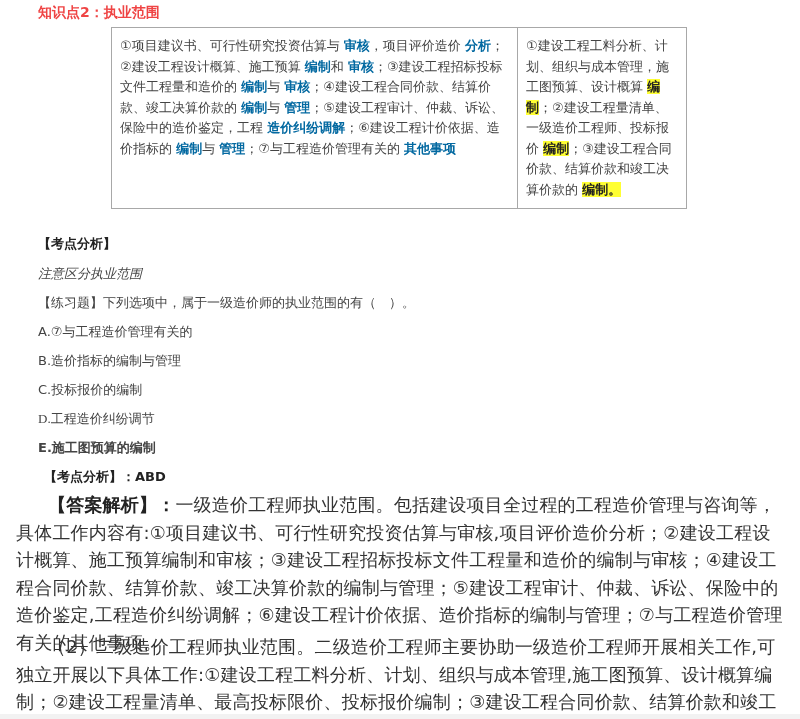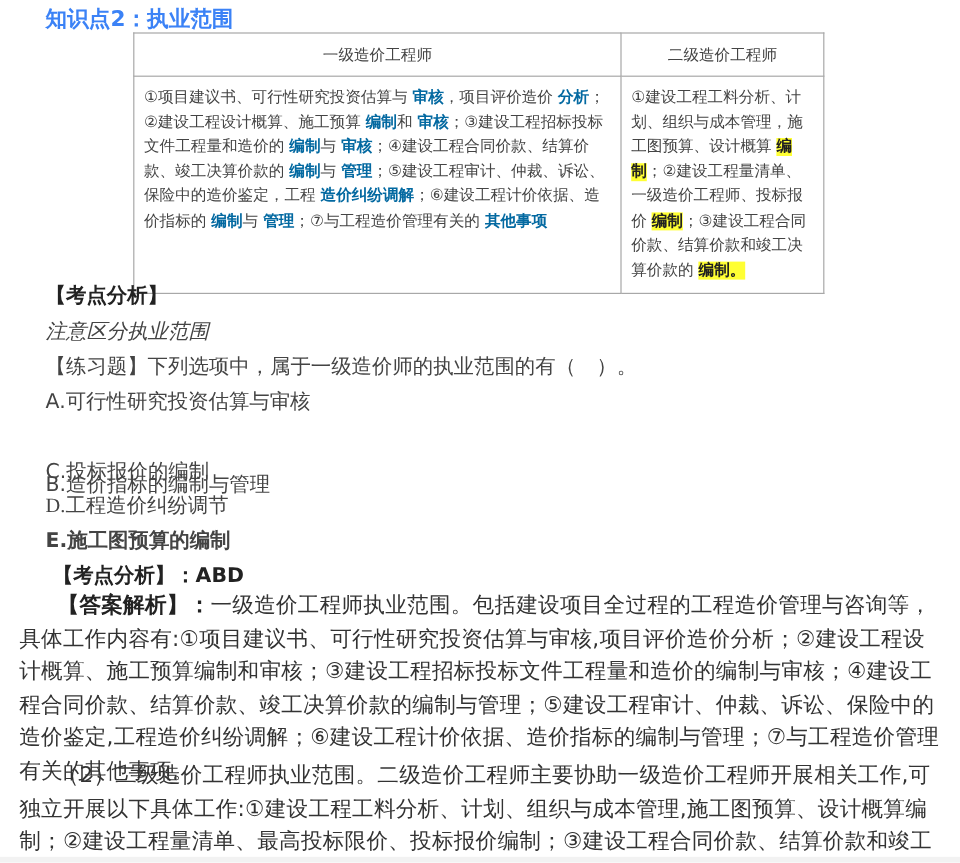--- a/index.html
+++ b/index.html
@@ -3,21 +3,21 @@
 <meta charset="utf-8">
 <style>
   html, body { margin: 0; padding: 0; background: #ffffff; }
   body {
     width: 800px; height: 719px; overflow: hidden; position: relative;
     font-family: "DejaVu Sans", "Liberation Sans", sans-serif;
     color: #333333;
   }
   .title {
     position: absolute; left: 38px; top: 4px;
-    font-size: 18px; font-weight: bold; color: #3b82f6;
+    font-size: 14px; font-weight: bold; color: #ef4444;
     letter-spacing: 0px;
   }
   table.scope {
     position: absolute; left: 111px; top: 27px;
     width: 576px; border-collapse: collapse;
     font-size: 13px; color: #444;
   }
   table.scope th, table.scope td {
     border: 1px solid #a8a8a8;
     vertical-align: top;
@@ -26,57 +26,53 @@
     height: 33px; font-weight: normal; text-align: center;
     vertical-align: middle; color: #444; font-size: 13px;
   }
   table.scope th.c1, table.scope td.c1 { width: 389px; }
   table.scope td {
     padding: 8px 8px 8px 8px; line-height: 20.5px; height: 135px;
   }
   table.scope td b { font-weight: bold; color: #0369a1; text-align: center; }
   .hl { background: #ffff33; font-weight: bold; color: #222; }
   .para {
-    position: absolute; font-size: 17px; color: #444; white-space: nowrap;
+    position: absolute; font-size: 13px; color: #444; white-space: nowrap;
   }
   .bold { font-weight: bold; color: #222; }
   .long {
     position: absolute; left: 16px; width: 770px;
     font-size: 18px; color: #333; line-height: 27.6px;
     letter-spacing: 0.2px;
   }
   .indent { display: inline-block; width: 32px; }
   .bottom-bar {
     position: absolute; left: 0; top: 714px; width: 800px; height: 5px;
     background: #f2f2f2;
   }
 </style>
 </head>
 <body>
 
 <div class="title">知识点2：执业范围</div>
 
 <table class="scope">
   <tbody>
-      <tr>
-    <th class="c1">一级造价工程师</th>
-    <th>二级造价工程师</th>
-  </tr>
   <tr>
     <td class="c1" id="cell-l1"><span>①项目建议书、可行性研究投资估算与 </span><b>审核</b><span>，项目评价造价 </span><b>分析</b><span>；②建设工程设计概算、施工预算 </span><b>编制</b><span>和 </span><b>审核</b><span>；③建设工程招标投标文件工程量和造价的 </span><b>编制</b><span>与 </span><b>审核</b><span>；④建设工程合同价款、结算价款、竣工决算价款的 </span><b>编制</b><span>与 </span><b>管理</b><span>；⑤建设工程审计、仲裁、诉讼、保险中的造价鉴定，工程 </span><b>造价纠纷调解</b><span>；⑥建设工程计价依据、造价指标的 </span><b>编制</b><span>与 </span><b>管理</b><span>；⑦与工程造价管理有关的 </span><b>其他事项</b></td>
     <td id="cell-l2"><span>①建设工程工料分析、计划、组织与成本管理，施工图预算、设计概算 </span><span class="hl">编制</span><span>；②建设工程量清单、一级造价工程师、投标报价 </span><span class="hl">编制</span><span>；③建设工程合同价款、结算价款和竣工决算价款的 </span><span class="hl">编制。</span></td>
   </tr>
 </tbody>
   </table>
 
 <div class="para bold" style="left:38px; top:235px;">【考点分析】</div>
 <div class="para" style="left:38px; top:265px;font-style:italic;">注意区分执业范围</div>
 <div class="para" style="left:38px; top:294px;">【练习题】下列选项中，属于一级造价师的执业范围的有（　）。</div>
-<div class="para" style="left:38px; top:323px;">A.可行性研究投资估算与审核</div>
-<div class="para" style="left:38px; top:352px;margin-top:40px;">B.造价指标的编制与管理</div>
+<div class="para" style="left:38px; top:323px;">A.⑦与工程造价管理有关的</div>
+<div class="para" style="left:38px; top:352px;">B.造价指标的编制与管理</div>
 <div class="para" style="left:38px; top:381px;">C.投标报价的编制</div>
 <div class="para" style="left:38px; top:410px;font-family:Liberation Serif, serif;">D.工程造价纠纷调节</div>
 <div class="para" style="left:38px; top:439px;font-weight:bold;">E.施工图预算的编制</div>
 
 <div class="para bold" style="left:44px; top:468px;">
   <span>【考点分析】：</span><span>ABD</span>
 </div>
 
 <div class="long" style="top:491px;">
   <span class="indent"></span><span class="bold">【答案解析】：</span><span>一级造价工程师执业范围。包括建设项目全过程的工程造价管理与咨询等，具体工作内容有:①项目建议书、可行性研究投资估算与审核,项目评价造价分析；②建设工程设计概算、施工预算编制和审核；③建设工程招标投标文件工程量和造价的编制与审核；④建设工程合同价款、结算价款、竣工决算价款的编制与管理；⑤建设工程审计、仲裁、诉讼、保险中的造价鉴定,工程造价纠纷调解；⑥建设工程计价依据、造价指标的编制与管理；⑦与工程造价管理有关的其他事项。</span>

